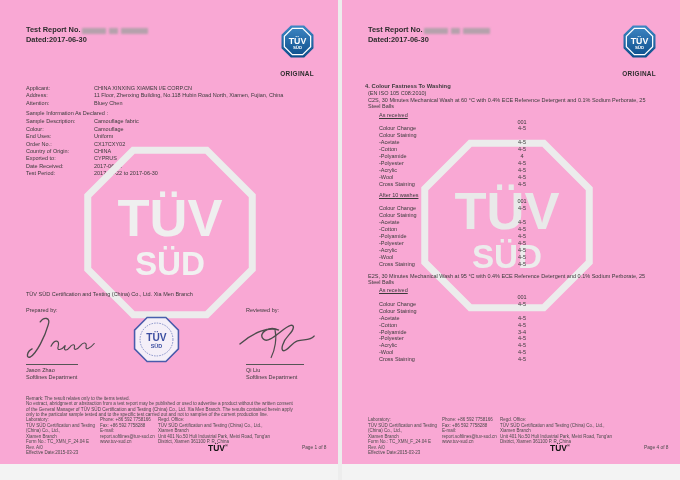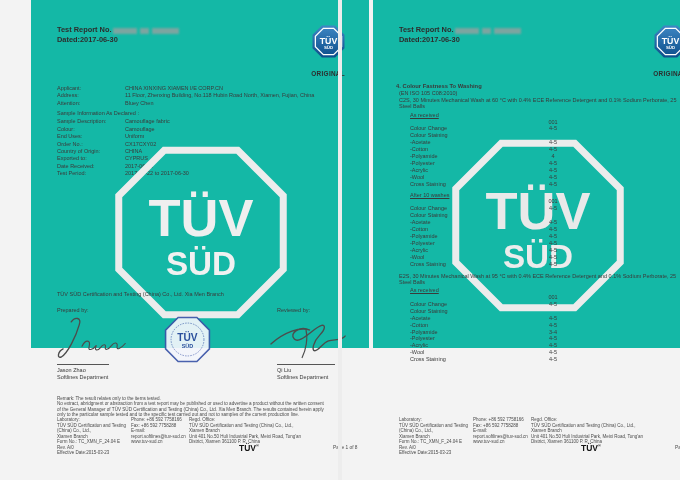--- a/index.html
+++ b/index.html
@@ -1,19 +1,19 @@
 <!DOCTYPE html>
 <html><head>
 <meta charset="utf-8">
 <style>
   html,body{margin:0;padding:0;}
   body{width:680px;height:480px;overflow:hidden;background:#f6f6f6;
        font-family:"Liberation Sans",sans-serif;color:#3a3a3a;}
   .canvas{position:relative;width:680px;height:480px;background:#f3f3f3;}
-  .page{position:absolute;top:0;width:338px;height:348px;background:#14b8a6;margin-left:31px;}
+  .page{position:absolute;top:0;width:338px;height:464px;background:#f9a8d4;}
   .page-left{left:0;}
   .page-right{left:342px;}
   .divider{position:absolute;left:338px;top:0;width:4px;height:480px;background:#ededed;}
 
   
   .report-head{position:absolute;left:26px;top:25px;font-size:7.4px;line-height:9.6px;
                font-weight:bold;color:#2d2d2d;white-space:nowrap;}
   .redacted{display:inline-block;vertical-align:middle;height:6px;margin-left:2px;
             filter:blur(1px);opacity:.75;}
   .redacted i{display:inline-block;height:6px;background:#9f9f9f;margin-right:3px;}

